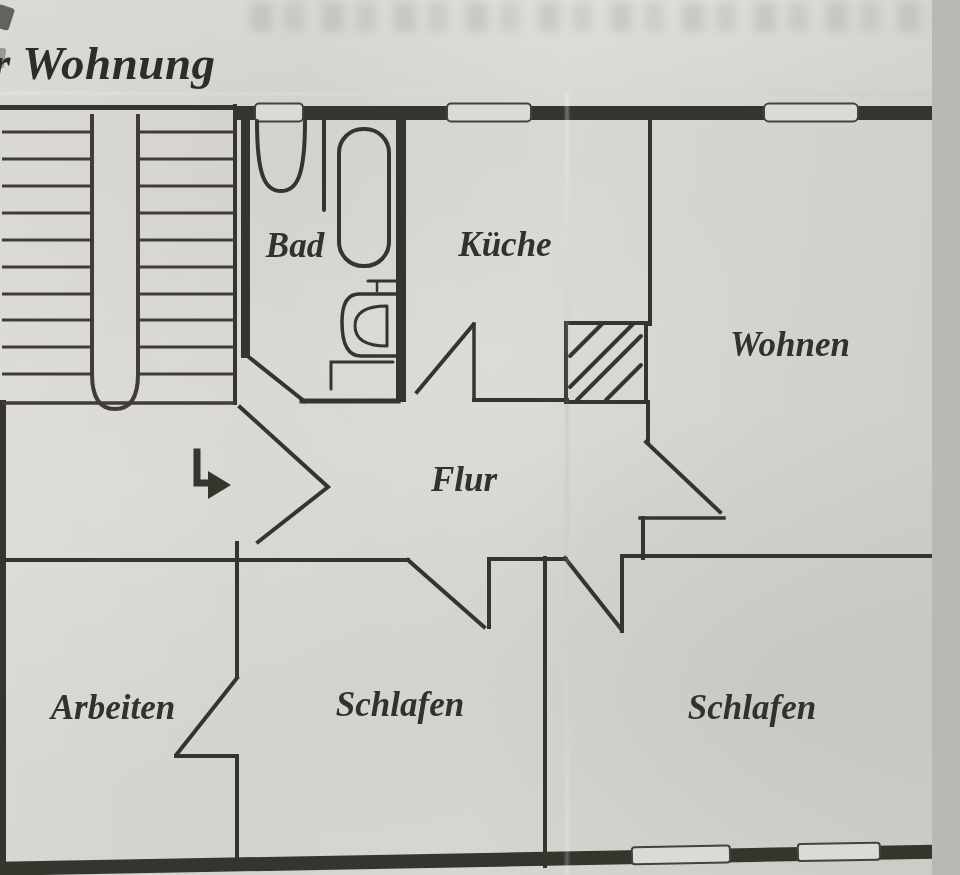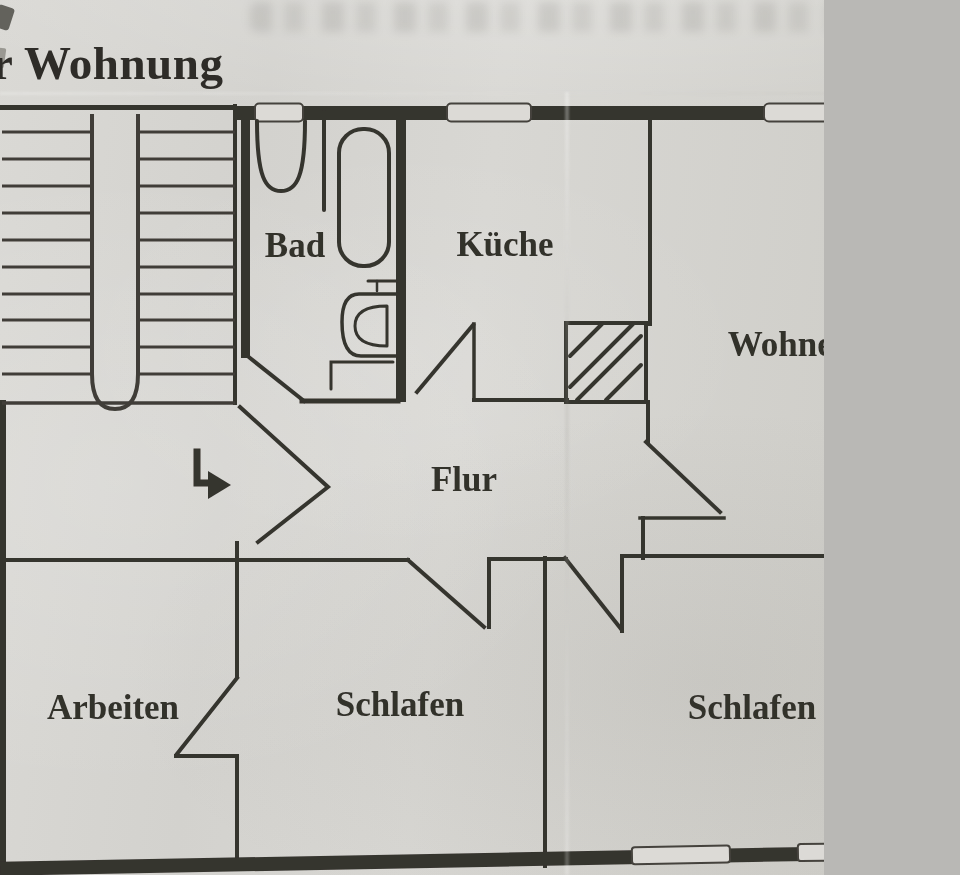--- a/index.html
+++ b/index.html
@@ -1,24 +1,25 @@
 <!DOCTYPE html>
 <html><head>
 <meta charset="utf-8">
 <style>
   html,body{margin:0;padding:0;background:#b9b8b5;}
   .page{
-    position:relative;width:824px;height:875px;overflow:hidden;
+    position:relative;width:932px;height:875px;overflow:hidden;
     background:
       radial-gradient(1200px 320px at 70% -60px, rgba(255,255,255,.28), transparent 60%),
       radial-gradient(820px 520px at 14% 55%, rgba(255,255,255,.16), transparent 60%),
       radial-gradient(900px 420px at 86% 78%, rgba(115,112,104,.10), transparent 65%),
       radial-gradient(500px 300px at 50% 40%, rgba(255,255,255,.10), transparent 70%),
       linear-gradient(97deg,#dad9d5 0%,#d3d2ce 30%,#d8d7d3 55%,#cfcec9 100%);
     font-family:"Liberation Serif","DejaVu Serif",serif;
+    font-style:italic;
   }
   .title{
     position:absolute;left:-8px;top:36px;
     font-size:47px;font-weight:bold;color:#2e2c28;
     letter-spacing:.5px;white-space:nowrap;
   }
   .ghost{
     position:absolute;left:250px;top:2px;width:690px;height:30px;border-radius:8px;
     background:repeating-linear-gradient(90deg,
       rgba(96,94,88,.38) 0 22px, transparent 22px 34px,

